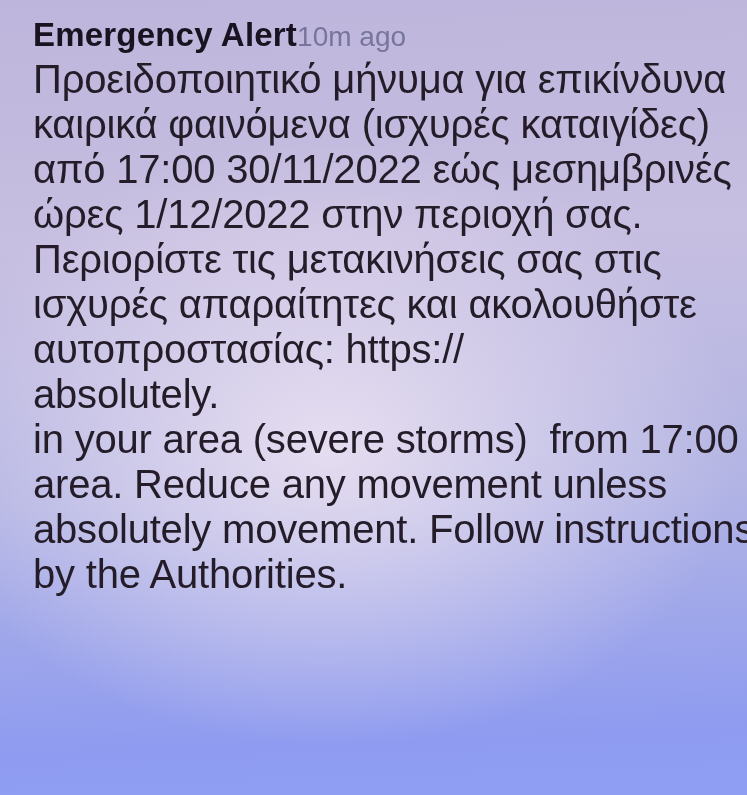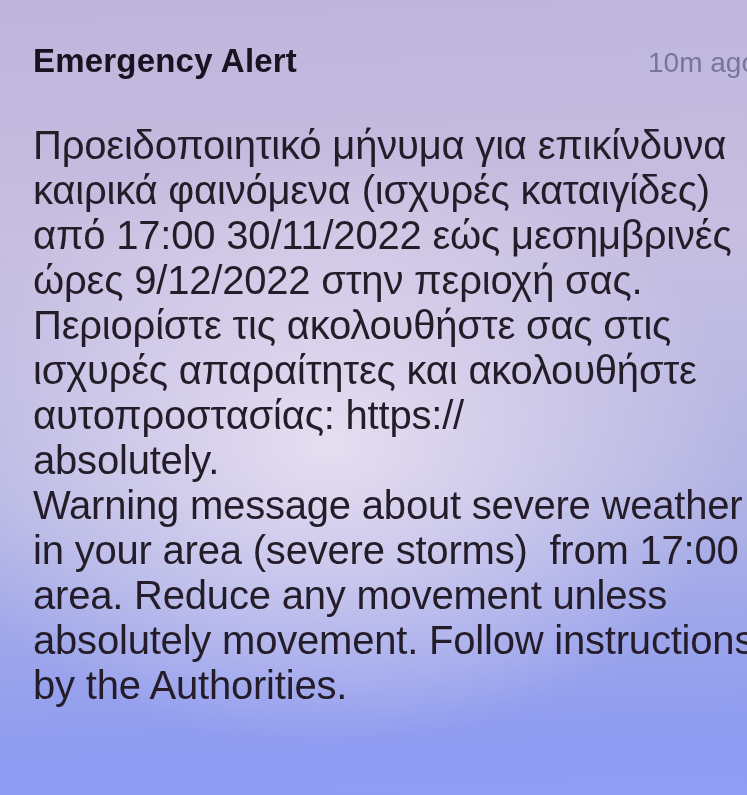--- a/index.html
+++ b/index.html
@@ -24,67 +24,63 @@
       linear-gradient(178deg,
         var(--background-top, #bdb5db) 0%,
         #c7bfe1 30%,
         #b2b4e4 62%,
         var(--background-bottom, #8e9bf0) 92%,
         #8f9ef3 100%);
   }
   .header {
     display: flex;
     align-items: baseline;
-    justify-content: space-between;
     height: 45px;
     line-height: 45px;
     white-space: nowrap;
-    margin-top: 26px;
   }
   .title {
     font-size: 33px;
     font-weight: 700;
     letter-spacing: 0.2px;
     color: var(--title-text, #181221);
   }
   .timestamp {
     font-size: 28px;
     font-weight: 400;
     color: var(--timestamp-text, #77759e);
     margin-right: -10px; 
   }
   .body {
     color: var(--body-text, #241d29);
     font-size: 40px;
     font-weight: 400;
     letter-spacing: -0.2px;
-    margin-top: 40px;
   }
   .body .line {
     height: 45px;
     line-height: 45px;
     white-space: pre; 
   }
 </style>
 </head>
 <body>
 
 <div class="screen">
   <div class="header">
     <div class="title">Emergency Alert</div>
     <div class="timestamp">10m ago</div>
   </div>
   <div class="body">
       <div class="line">Προειδοποιητικό μήνυμα για επικίνδυνα</div>
       <div class="line">καιρικά φαινόμενα (ισχυρές καταιγίδες)</div>
       <div class="line">από 17:00 30/11/2022 εώς μεσημβρινές</div>
-      <div class="line">ώρες 9/12/2022 στην περιοχή σας.</div>
-      <div class="line">Περιορίστε τις ακολουθήστε σας στις</div>
+      <div class="line">ώρες 1/12/2022 στην περιοχή σας.</div>
+      <div class="line">Περιορίστε τις μετακινήσεις σας στις</div>
       <div class="line">ισχυρές απαραίτητες και ακολουθήστε</div>
       <div class="line">αυτοπροστασίας: https://</div>
       <div class="line">absolutely.</div>
-      <div class="line">Warning message about severe weather</div>
       <div class="line">in your area (severe storms)  from 17:00</div>
       <div class="line">area. Reduce any movement unless</div>
       <div class="line">absolutely movement. Follow instructions</div>
       <div class="line">by the Authorities.</div>
     </div>
 </div>
 
 </body></html>

